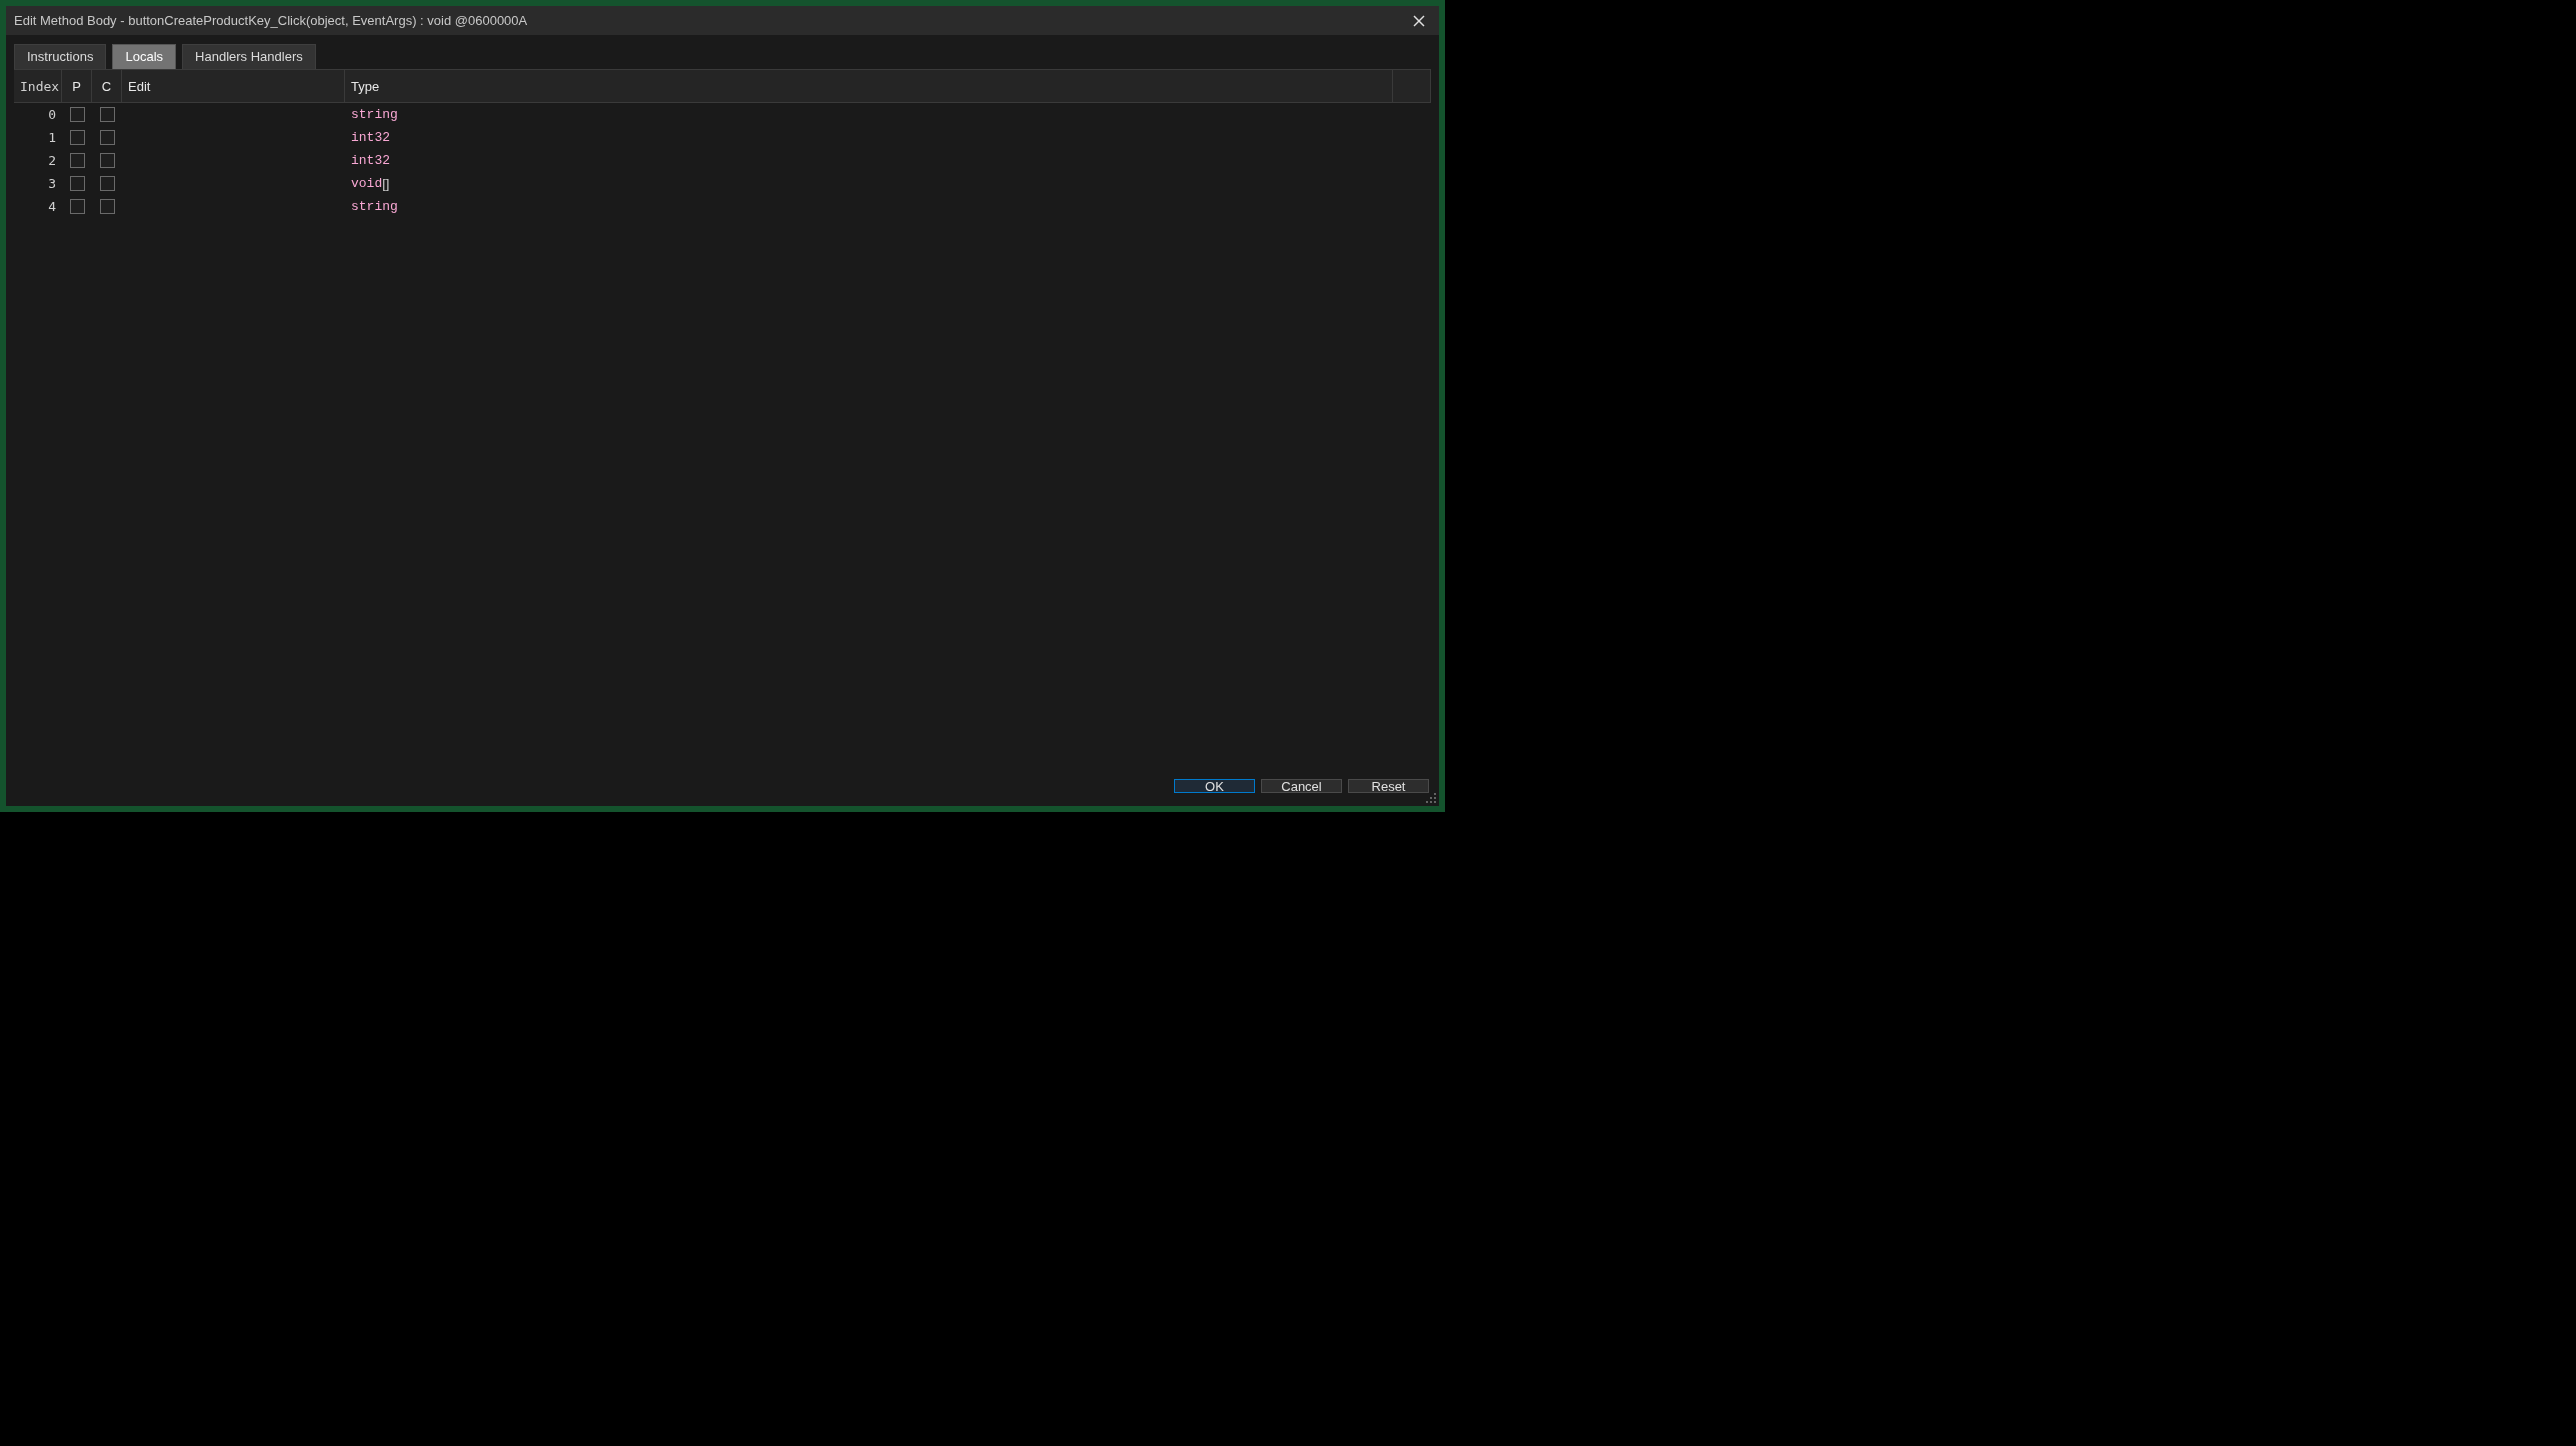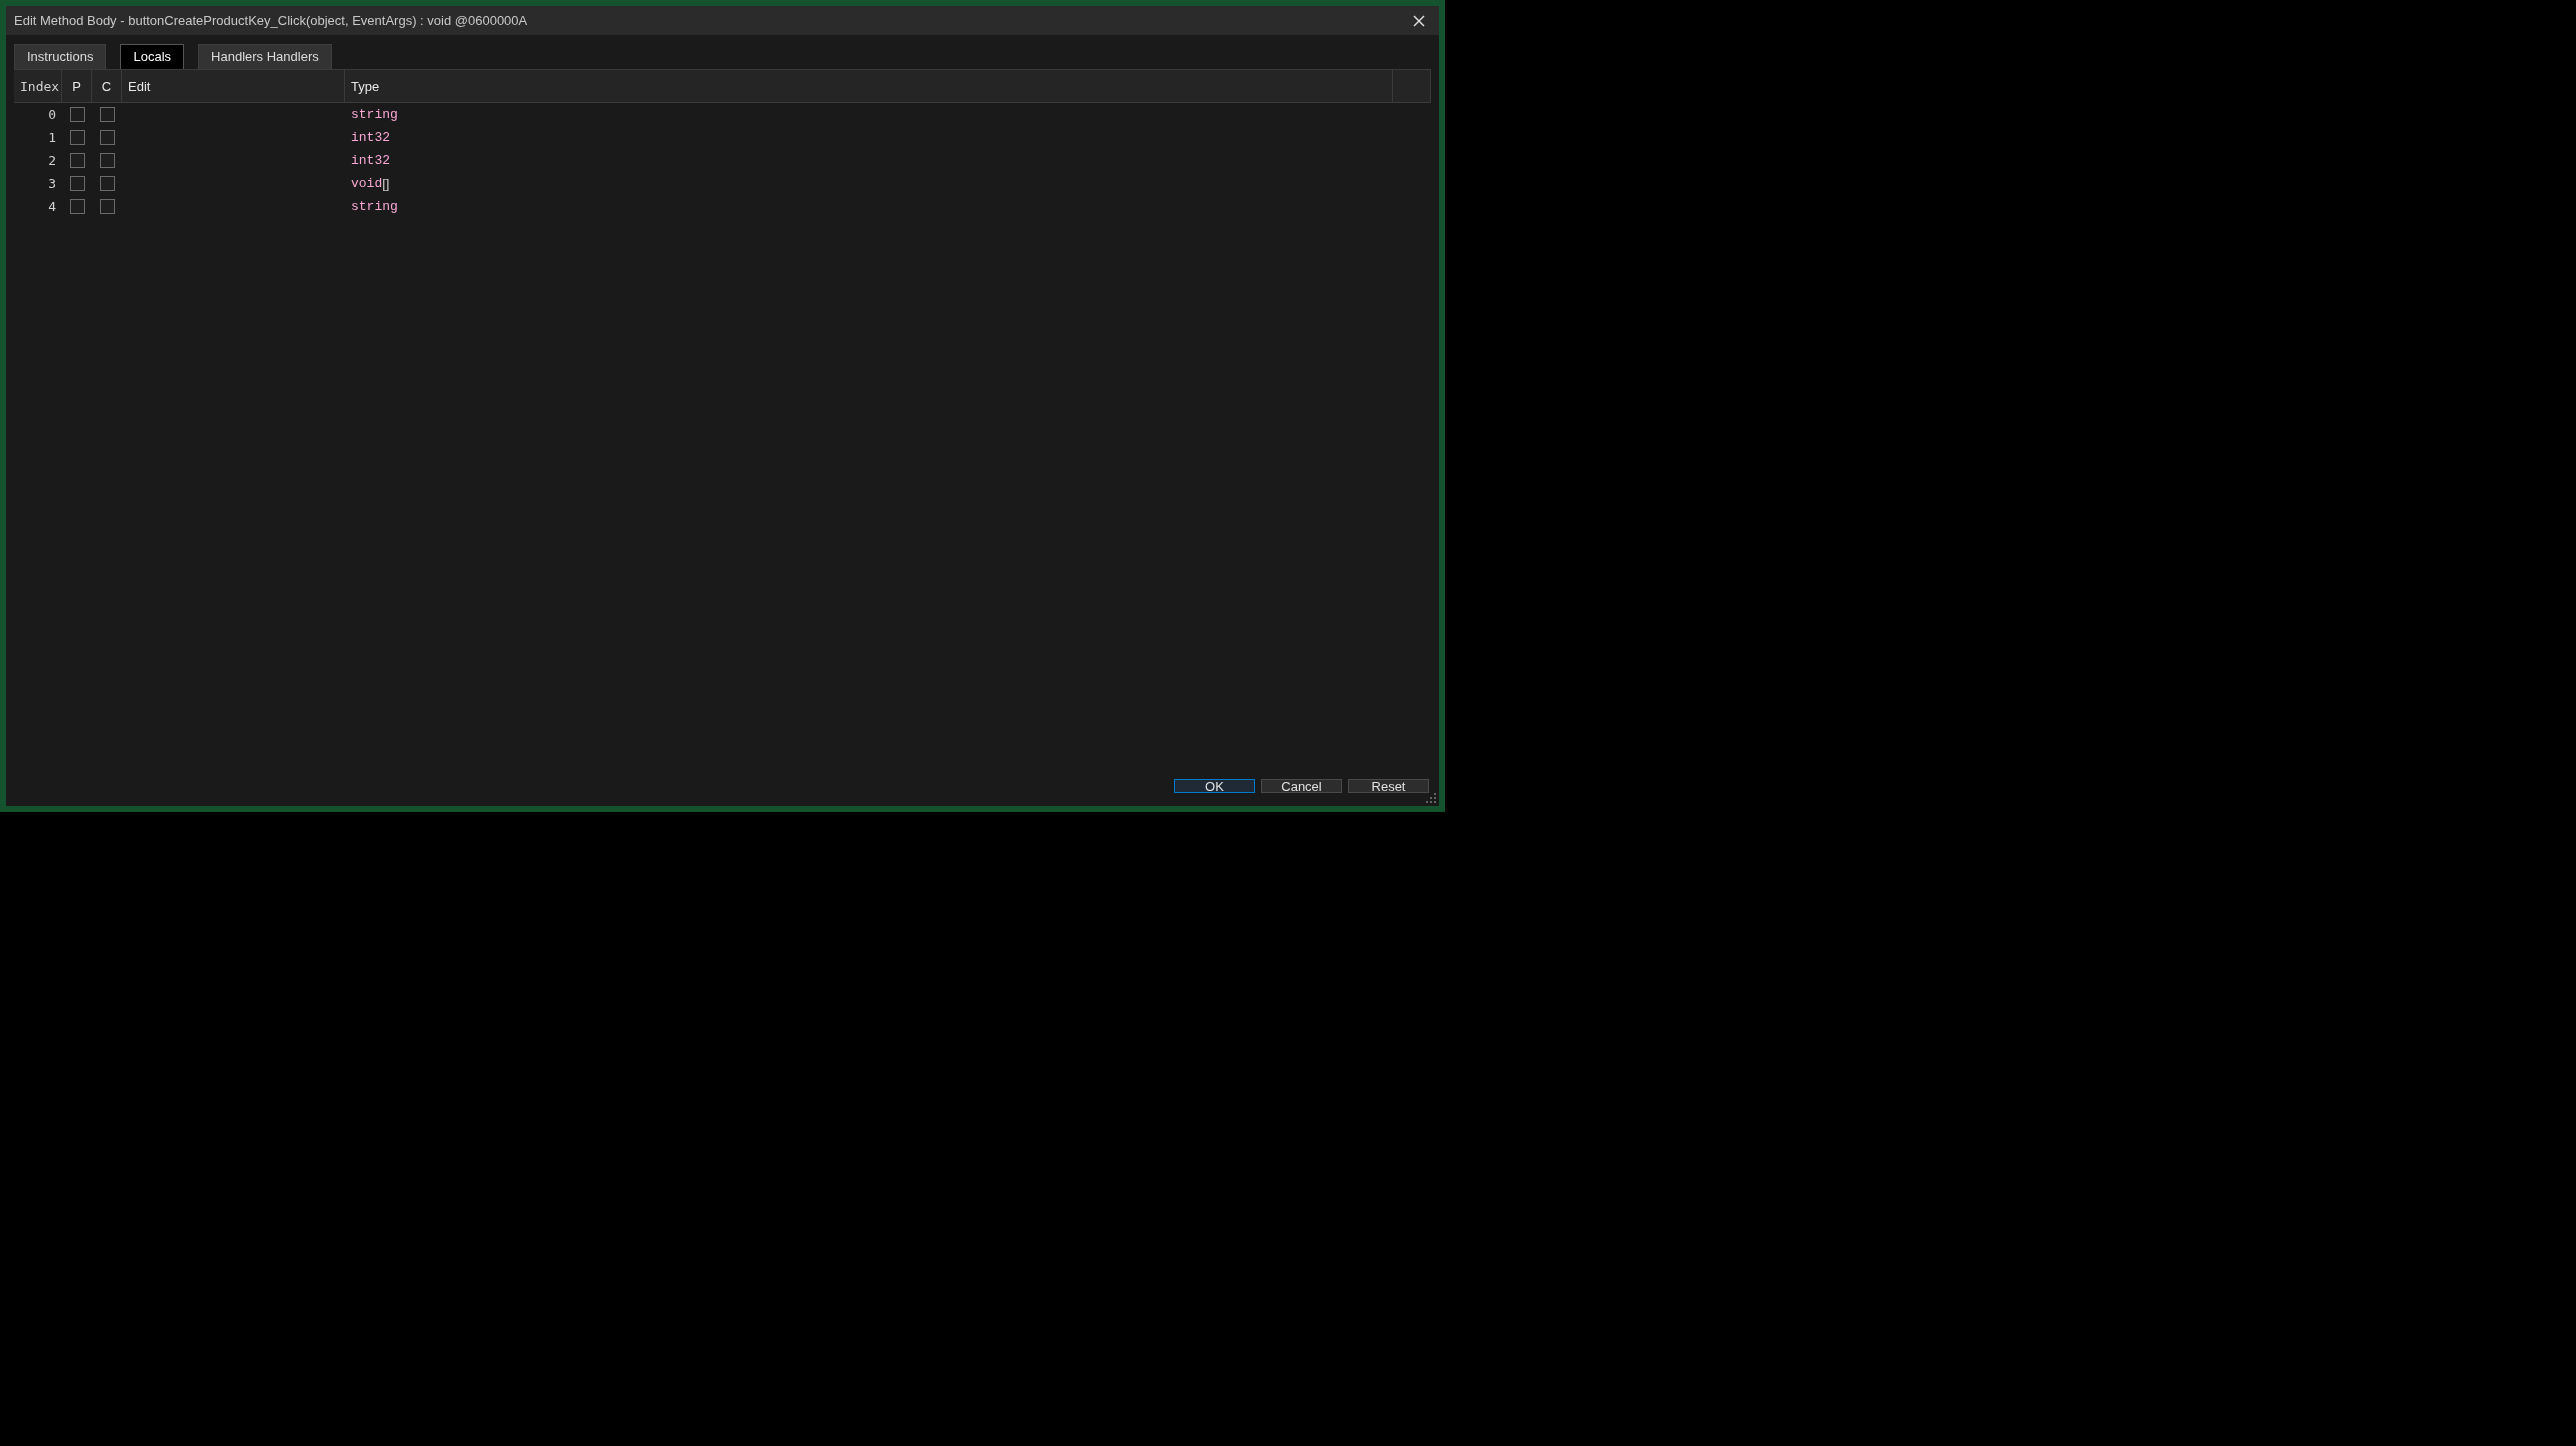--- a/index.html
+++ b/index.html
@@ -55,35 +55,35 @@
   .titlebar-close svg {
     width: 12px;
     height: 12px;
     stroke: #e0e0e0;
     stroke-width: 1.5;
   }
   
   .tabs-row {
     display: flex;
     padding: 8px 8px 0 8px;
-    gap: 12px;
+    gap: 4px;
     flex-shrink: 0;
   }
   .tab {
     padding: 4px 12px 5px 12px;
     background: #333333;
     border: 1px solid #3e3e3e;
     border-bottom: none;
     color: #dcdcdc;
     font-size: 13px;
     cursor: pointer;
     margin-right: 2px;
   }
   .tab.active {
-    background: #000000;
+    background: #737373;
     border-color: #555555;
     color: #ffffff;
   }
   
   .grid-wrap {
     flex: 1;
     margin: 0 8px 8px 8px;
     background: transparent;
     display: flex;
     flex-direction: column;

